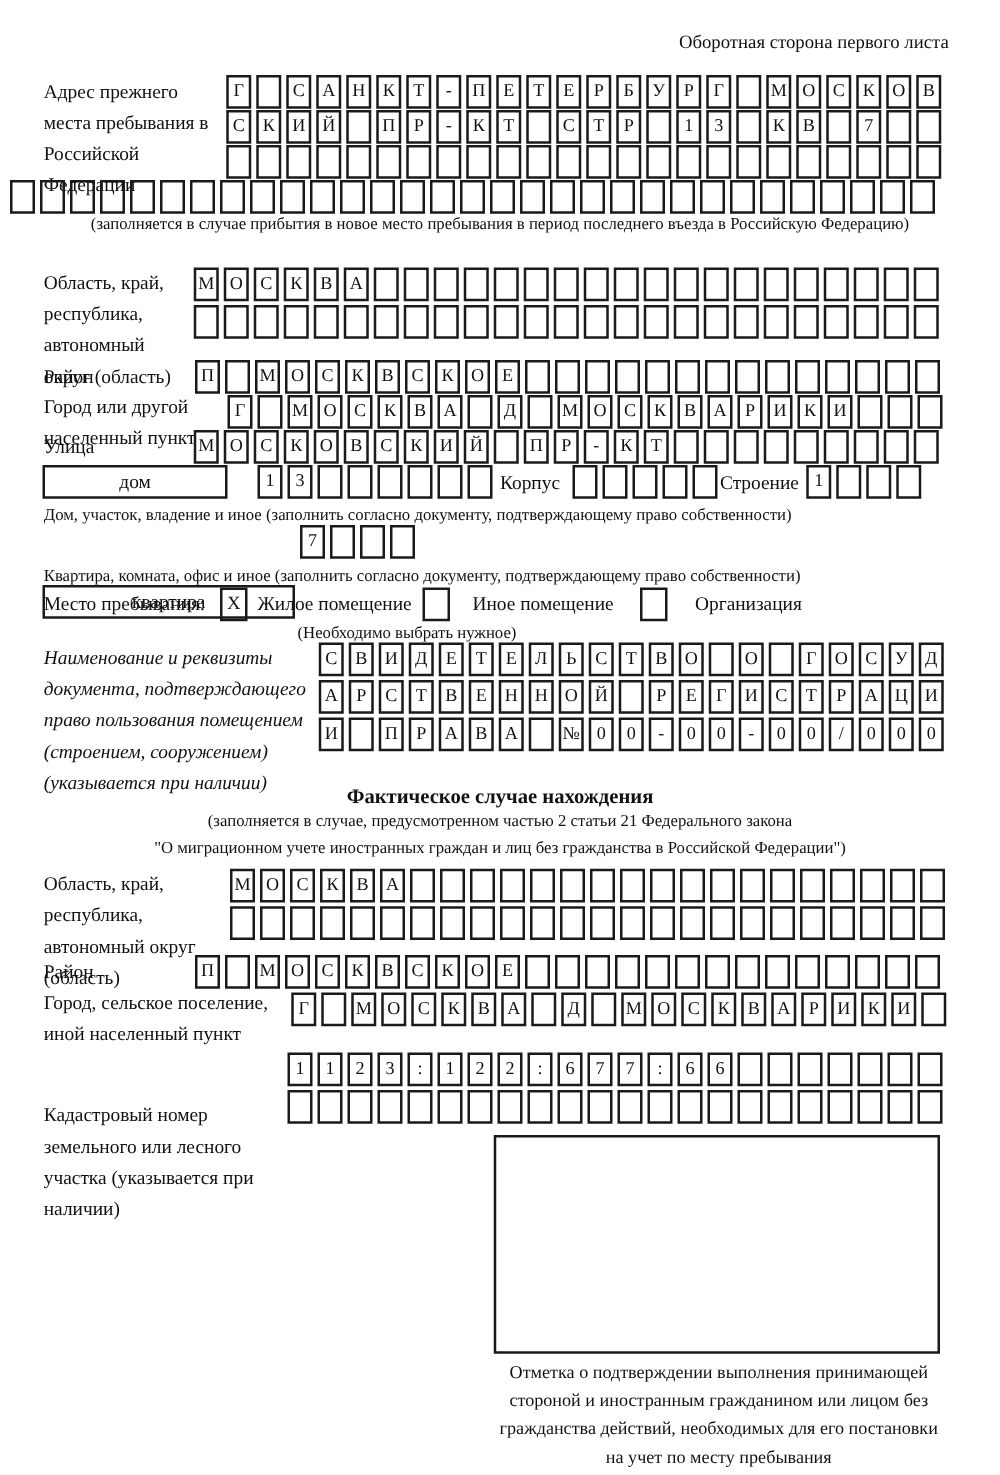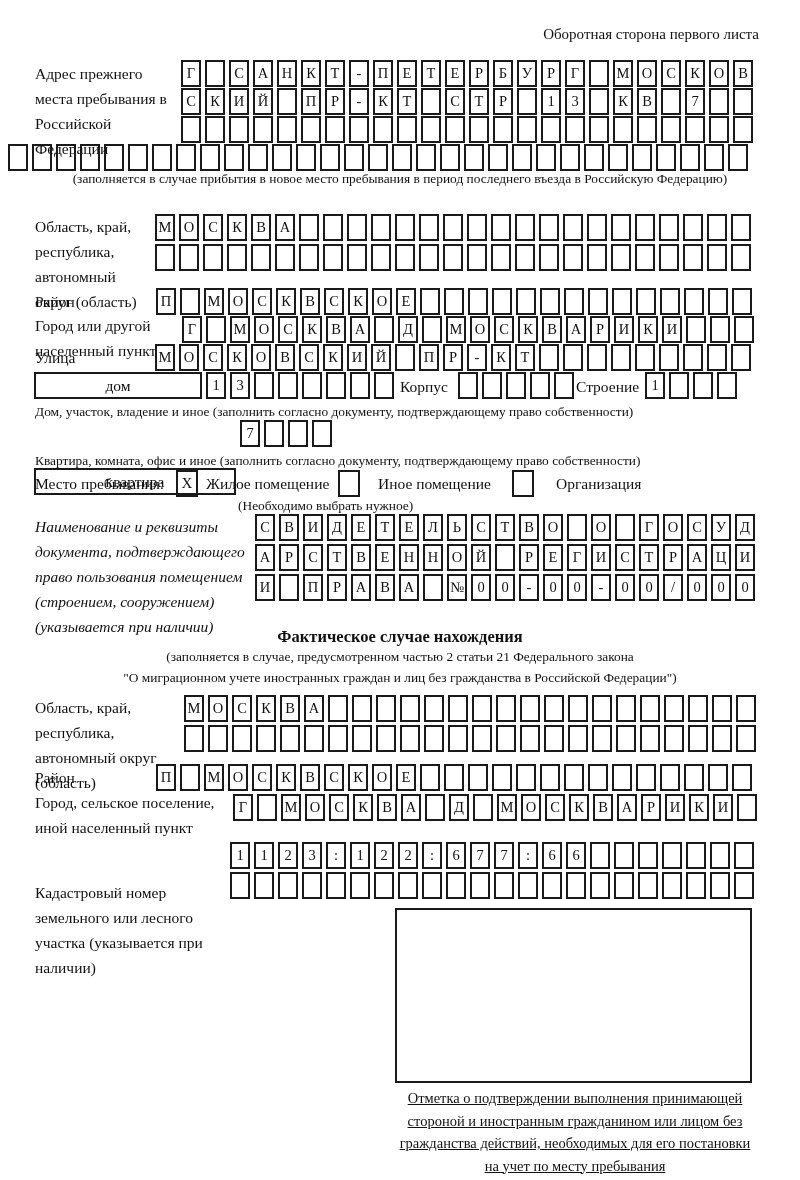--- a/index.html
+++ b/index.html
@@ -10,21 +10,21 @@
   .center{left:0;width:800px;text-align:center;}
   .heading{position:absolute;left:0;width:800px;text-align:center;font-weight:bold;font-size:16.5px;}
   .cells{position:absolute;display:flex;gap:4px;}
   .cell{flex:0 0 20px;width:20px;height:27px;border:2px solid #1a1a1a;box-sizing:border-box;
         display:flex;align-items:center;justify-content:center;font-size:14.5px;overflow:hidden;}
   .mark{position:absolute;width:22px;height:27px;border:2px solid #1a1a1a;box-sizing:border-box;
         display:flex;align-items:center;justify-content:center;font-size:15px;}
   .widebox{position:absolute;height:27px;border:2px solid #1a1a1a;box-sizing:border-box;
         display:flex;align-items:center;justify-content:center;font-size:15.5px;}
   .stampbox{position:absolute;border:2px solid #1a1a1a;box-sizing:border-box;background:#fff;}
-  .caption{position:absolute;text-align:center;font-size:14.5px;line-height:22.5px;text-decoration:underline;}
+  .caption{position:absolute;text-align:center;font-size:14.5px;line-height:22.5px;}
 </style>
 </head>
 <body>
 
 <div class="page">
 
   <div class="label" style="top:22px;left:0;width:740px;text-align:right;font-size:15px;margin-left:19px;">Оборотная сторона первого листа</div>
 
   <div class="label" style="left:35px;top:61px;width:135px;">Адрес прежнего места пребывания в Российской Федерации</div>
   <div class="cells" style="left:181px;top:60px;">
@@ -276,21 +276,21 @@
       <span class="cell"></span>
       <span class="cell"></span>
       <span class="cell"></span>
       <span class="cell"></span>
       <span class="cell"></span>
       <span class="cell"></span>
       <span class="cell"></span>
       <span class="cell"></span>
     </div>
 
-  <div class="widebox" style="left:34px;top:372px;width:168px;">дом</div>
+  <div class="widebox" style="left:34px;top:372px;width:148px;">дом</div>
   <div class="cells" style="left:206px;top:372px;">
       <span class="cell">1</span>
       <span class="cell">3</span>
       <span class="cell"></span>
       <span class="cell"></span>
       <span class="cell"></span>
       <span class="cell"></span>
       <span class="cell"></span>
       <span class="cell"></span>
     </div>

